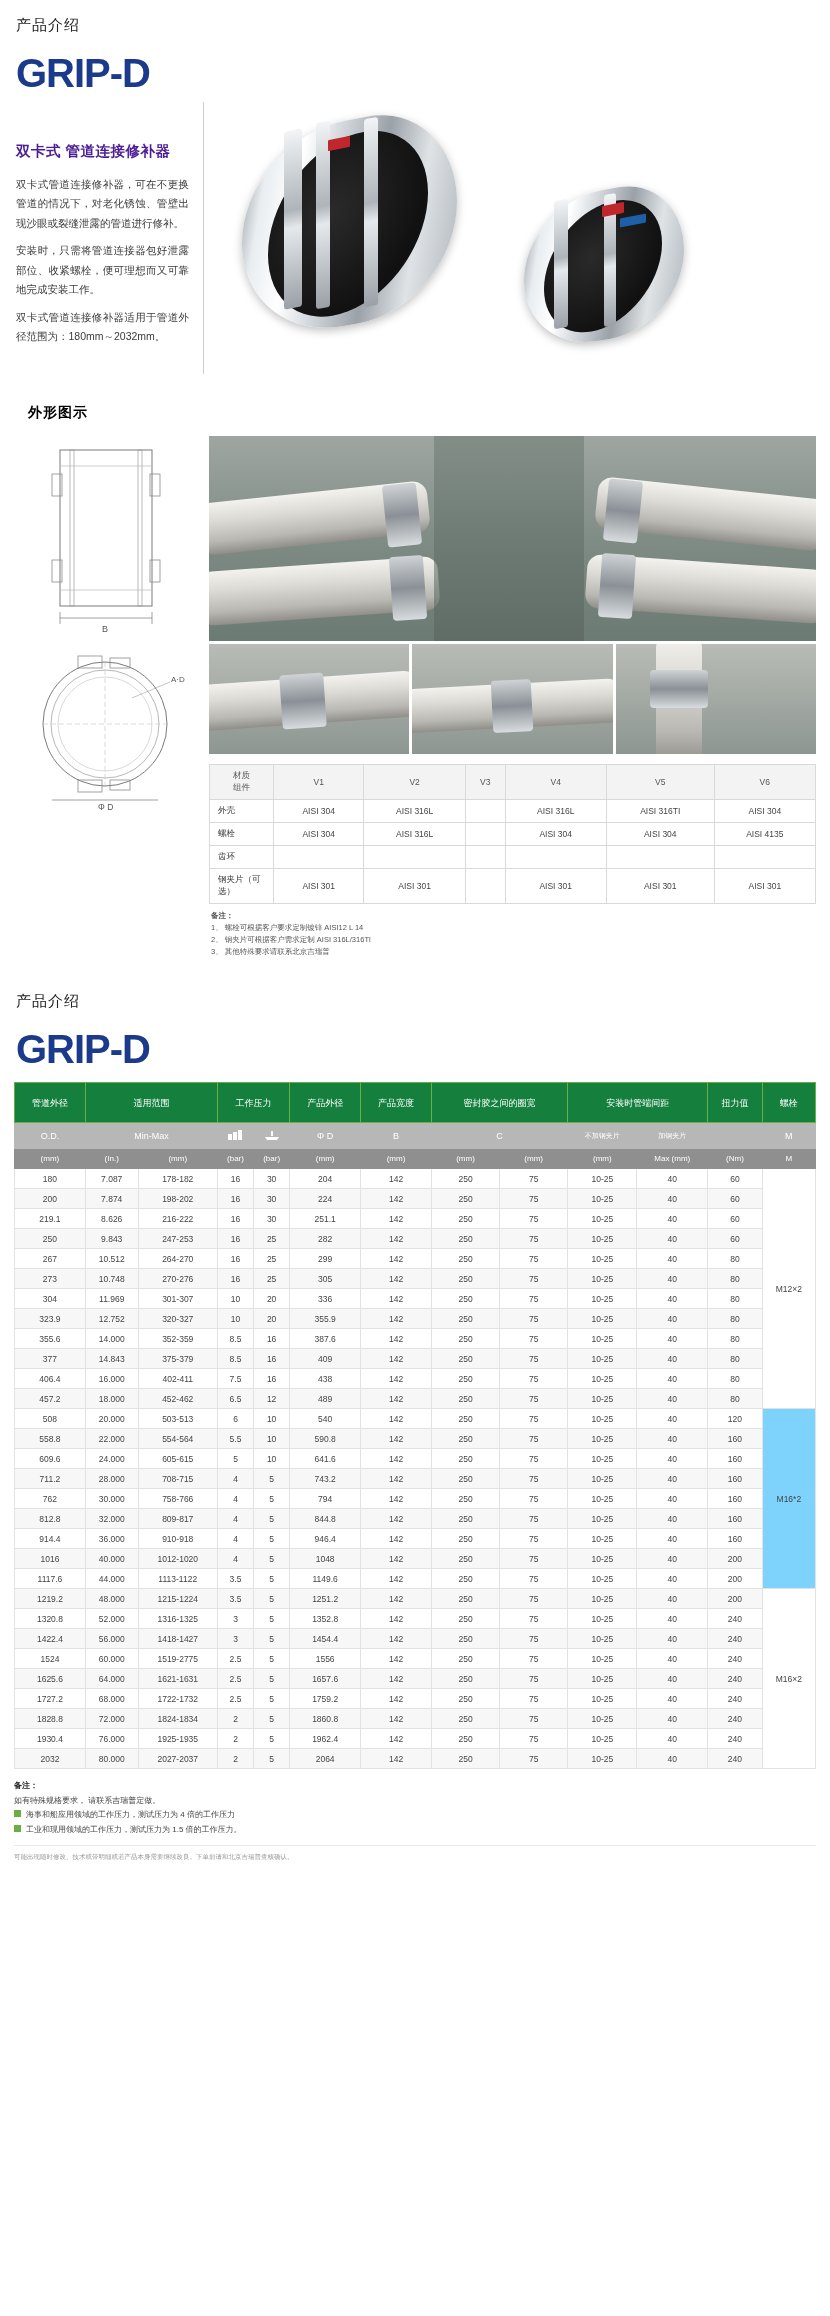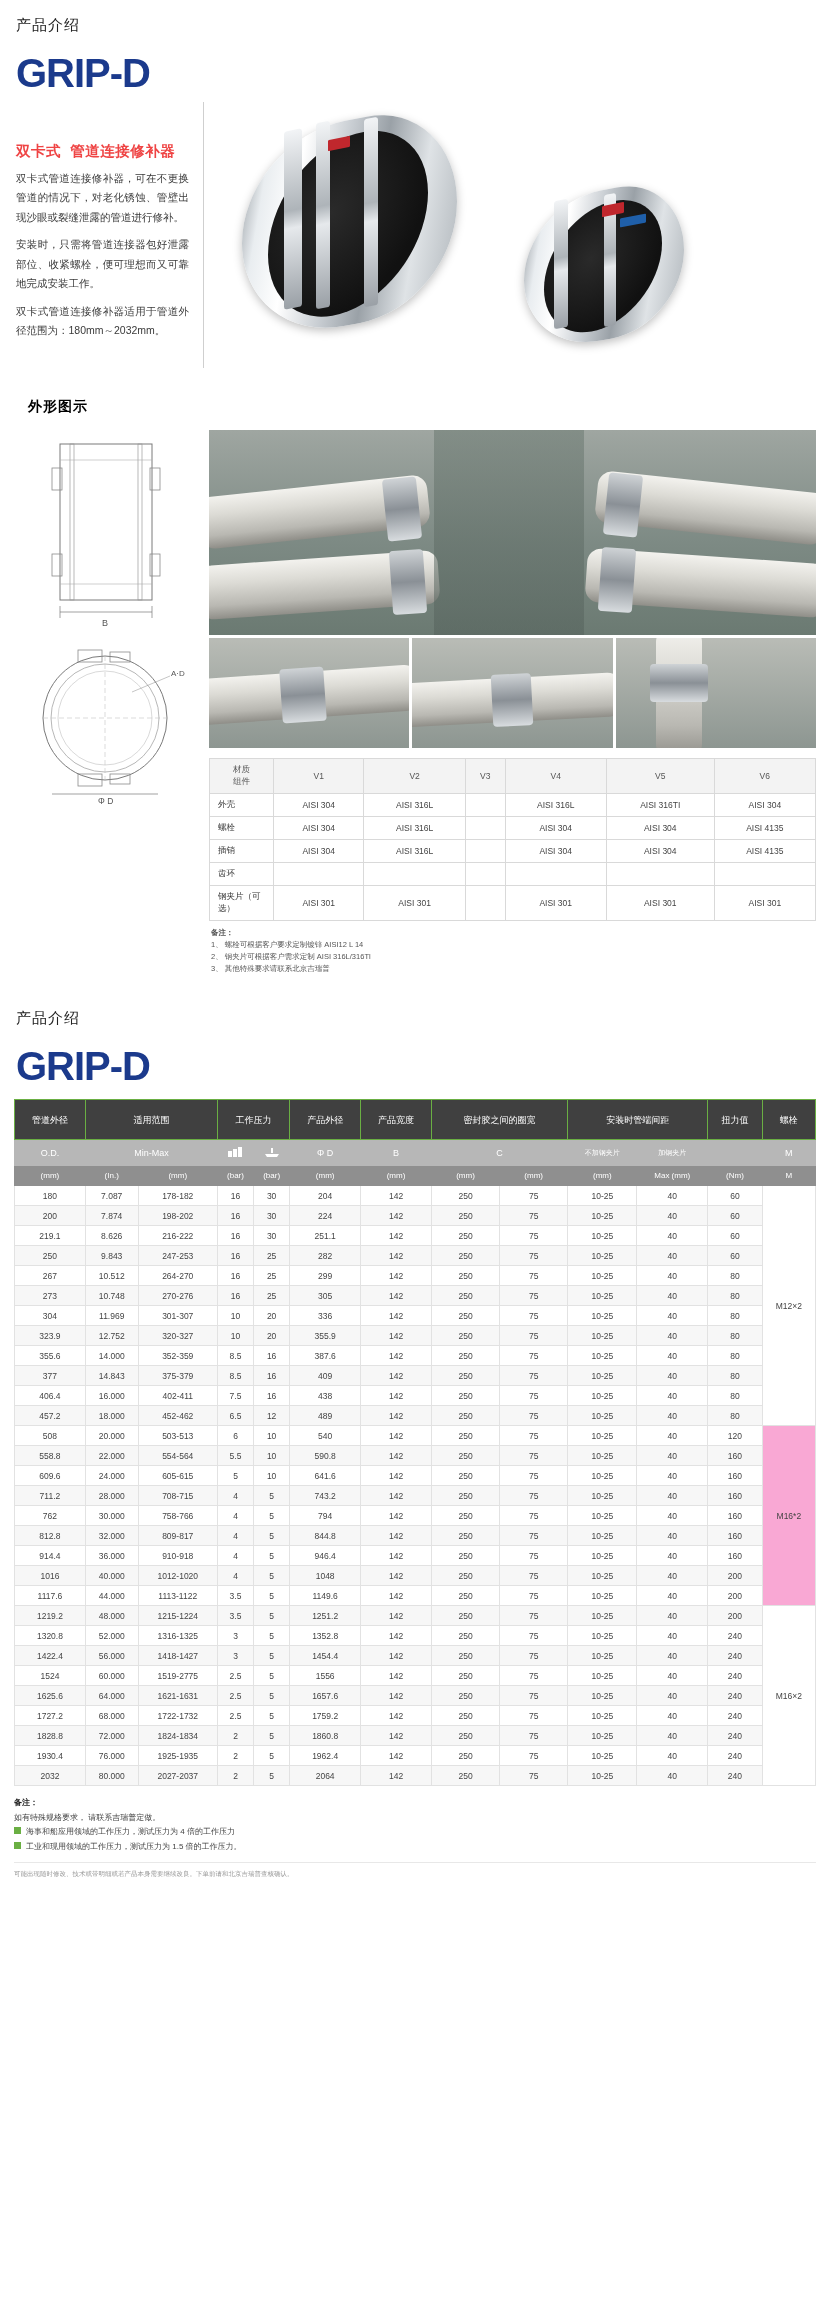--- a/index.html
+++ b/index.html
@@ -32,24 +32,23 @@
   .intro-wrap { display: flex; gap: 0; position: relative; }
   .intro-left {
     width: 190px;
     padding: 40px 14px 20px 2px;
     border-right: 1px solid #cfcfcf;
     min-height: 250px;
   }
   .intro-title {
     font-size: 14.5px;
     font-weight: bold;
-    color: #ef4444;
-    margin-bottom: 8px;
+    color: #4c1d95;
+    margin-bottom: 14px;
     letter-spacing: 0.5px;
-    font-family: Liberation Mono, monospace;
   }
   .intro-p {
     font-size: 10.5px;
     line-height: 1.85;
     color: #3a3a3a;
     margin: 0 0 8px 0;
     text-align: justify;
   }
   .intro-right {
     flex: 1;
@@ -183,21 +182,21 @@
     font-size: 8.5px;
     margin-top: 10px;
   }
   .spec-table th, .spec-table td {
     border: 1px solid #e2e2e2;
     text-align: center;
     padding: 4px 1px;
     color: #444;
   }
   .spec-table thead tr.h1 th {
-    background: #404040;
+    background: #15803d;
     color: #fff;
     font-size: 9px;
     font-weight: normal;
     height: 40px;
     border-color: #6aaf43;
     line-height: 1.35;
   }
   .spec-table thead tr.h2 th {
     background: #b7b7b7;
     color: #fff;
@@ -351,29 +350,20 @@
               <td class="rowhead">外壳</td>
               <td>AISI 304</td>
               <td>AISI 316L</td>
               <td></td>
               <td>AISI 316L</td>
               <td>AISI 316TI</td>
               <td>AISI 304</td>
             </tr>
             <tr>
               <td class="rowhead">螺栓</td>
-              <td>AISI 304</td>
-              <td>AISI 316L</td>
-              <td></td>
-              <td>AISI 304</td>
-              <td>AISI 304</td>
-              <td>AISI 4135</td>
-            </tr>
-            <tr>
-              <td class="rowhead">插销</td>
               <td>AISI 304</td>
               <td>AISI 316L</td>
               <td></td>
               <td>AISI 304</td>
               <td>AISI 304</td>
               <td>AISI 4135</td>
             </tr>
             <tr>
               <td class="rowhead">齿环</td>
               <td></td>
@@ -638,21 +628,21 @@
             <td>503-513</td>
             <td>6</td>
             <td>10</td>
             <td>540</td>
             <td>142</td>
             <td>250</td>
             <td>75</td>
             <td>10-25</td>
             <td>40</td>
             <td>120</td>
-            <td rowspan="9" style="background: #f9a8d4;">M16*2</td>
+            <td rowspan="9" style="background: #7dd3fc;">M16*2</td>
           </tr>
           <tr>
             <td>558.8</td>
             <td>22.000</td>
             <td>554-564</td>
             <td>5.5</td>
             <td>10</td>
             <td>590.8</td>
             <td>142</td>
             <td>250</td>

